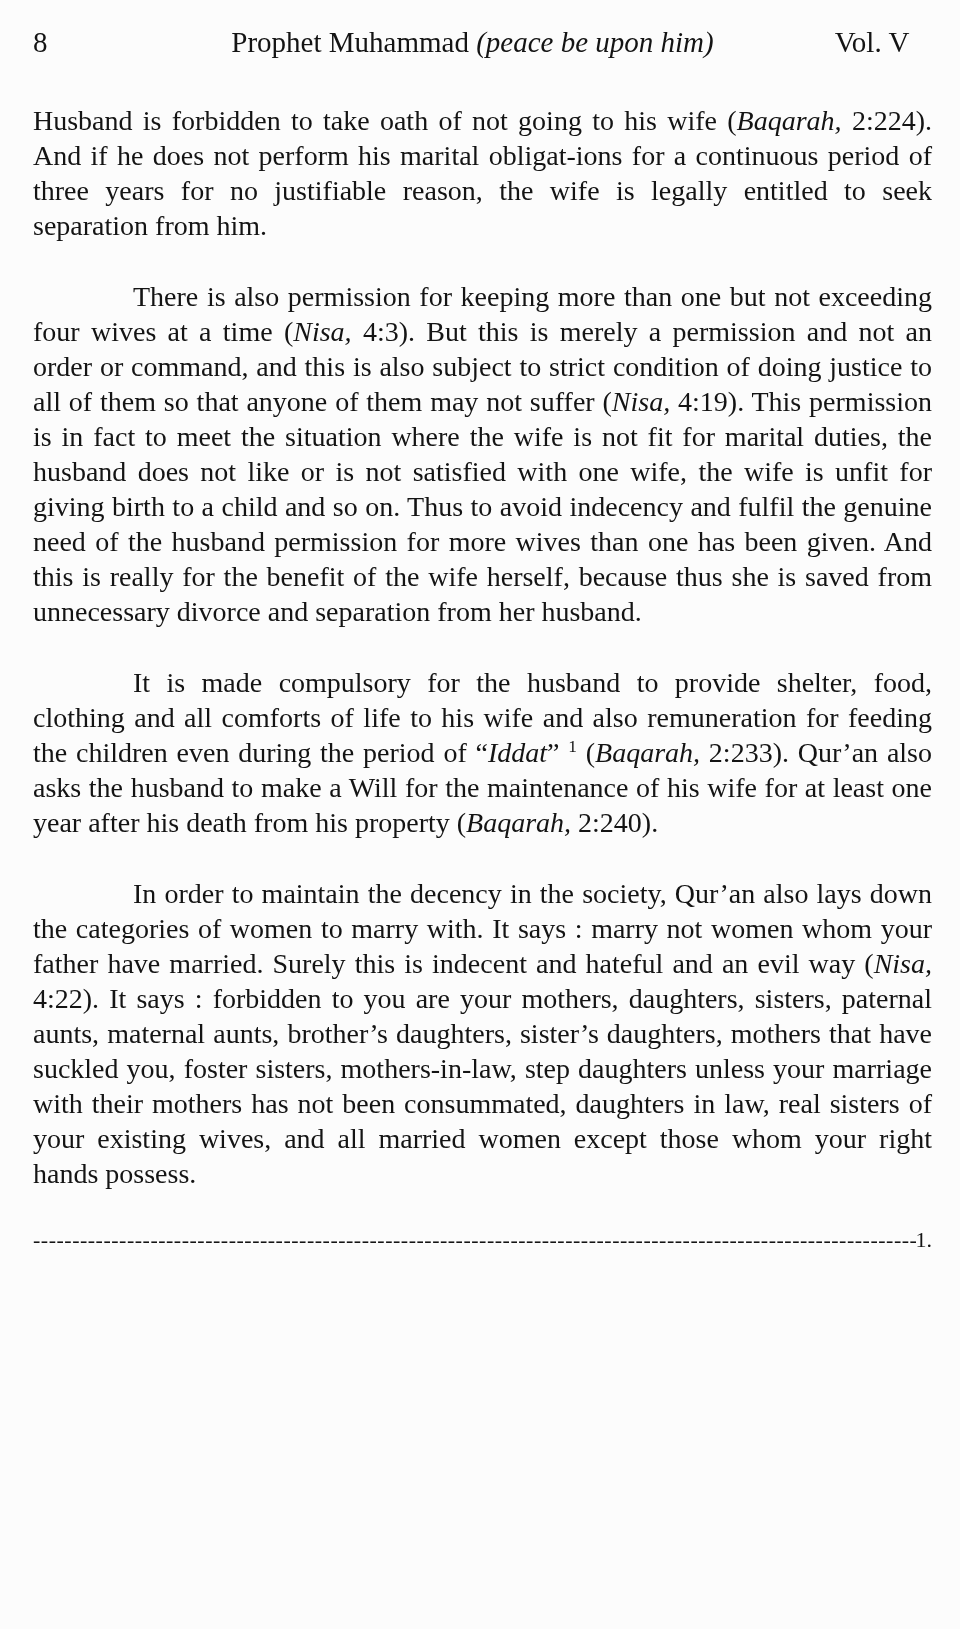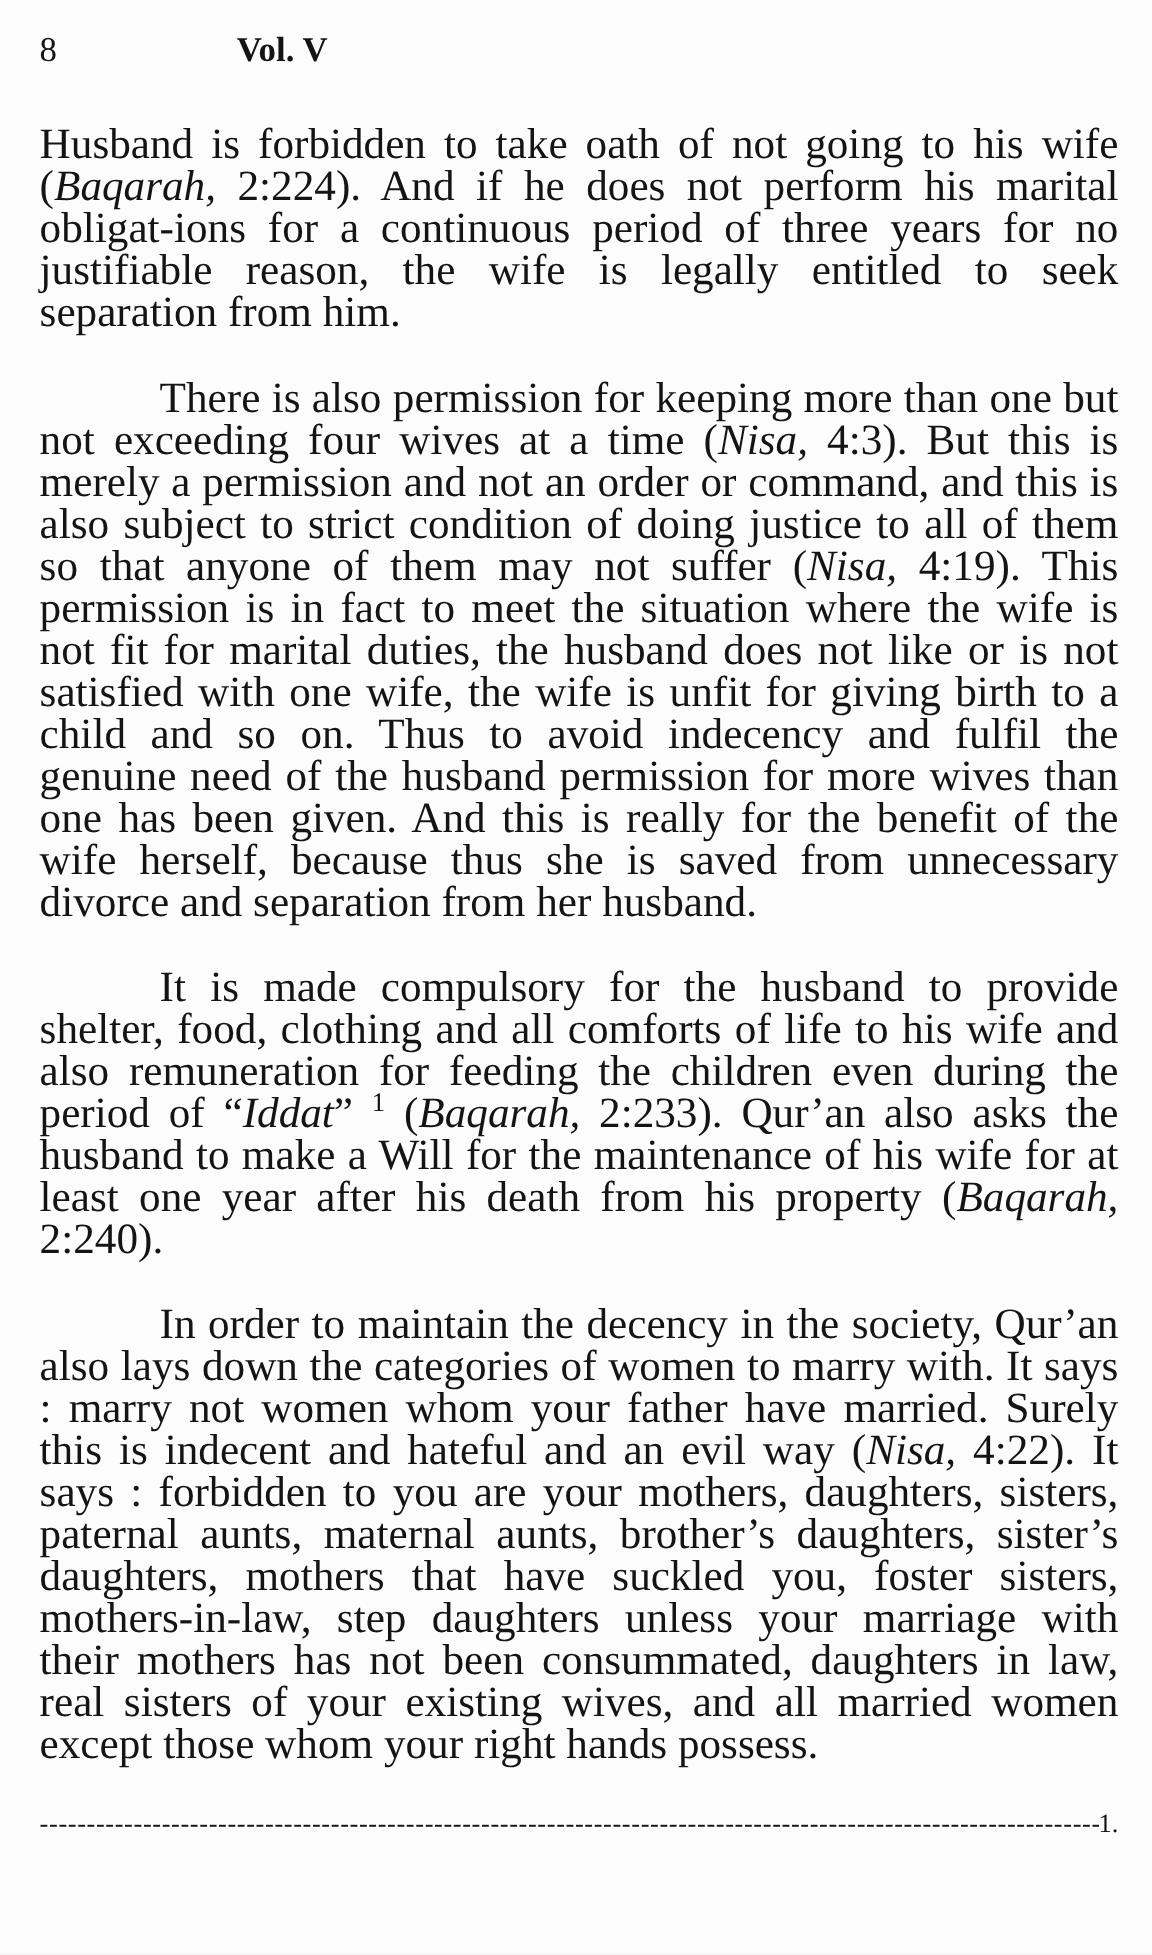--- a/index.html
+++ b/index.html
@@ -30,26 +30,25 @@
     flex: 0 0 auto;
   }
   .running-title {
     flex: 1 1 auto;
     text-align: center;
     white-space: nowrap;
   }
   .volume {
     flex: 0 0 auto;
     width: 120px;
-    text-align: right;
+    text-align: center;
     padding-left: 10px;
-    font-weight: bold;
   }
   .body-text {
-    font-size: 36px;
+    font-size: 28px;
     line-height: 35px;
   }
   .para {
     margin: 0 0 36px 0;
     text-align: justify;
   }
   .para.indent {
     text-indent: 100px;
   }
   .para em {
@@ -86,20 +85,21 @@
     margin-top: 4px;
   }
 </style>
 </head>
 <body>
 
 <div class="page">
 
   <div class="page-header">
     <span class="page-number">8</span>
+    <span class="running-title"><span>Prophet Muhammad </span><em>(peace be upon him)</em></span>
     <span class="volume">Vol. V</span>
   </div>
 
   <div class="body-text">
       <p class="para"><span>Husband is forbidden to take oath of not going to his wife (</span><em>Baqarah,</em><span> 2:224). And if he does not perform his marital obligat-ions for a continuous period of three years for no justifiable reason, the wife is legally entitled to seek separation from him.</span></p>
       <p class="para indent"><span>There is also permission for keeping more than one but not exceeding four wives at a time (</span><em>Nisa,</em><span> 4:3). But this is merely a permission and not an order or command, and this is also subject to strict condition of doing justice to all of them so that anyone of them may not suffer (</span><em>Nisa,</em><span> 4:19). This permission is in fact to meet the situation where the wife is not fit for marital duties, the husband does not like or is not satisfied with one wife, the wife is unfit for giving birth to a child and so on. Thus to avoid indecency and fulfil the genuine need of the husband permission for more wives than one has been given. And this is really for the benefit of the wife herself, because thus she is saved from unnecessary divorce and separation from her husband.</span></p>
       <p class="para indent"><span>It is made compulsory for the husband to provide shelter, food, clothing and all comforts of life to his wife and also remuneration for feeding the children even during the period of “</span><em>Iddat</em><span>” </span><sup>1</sup><span> (</span><em>Baqarah,</em><span> 2:233). Qur’an also asks the husband to make a Will for the maintenance of his wife for at least one year after his death from his property (</span><em>Baqarah,</em><span> 2:240).</span></p>
       <p class="para indent"><span>In order to maintain the decency in the society, Qur’an also lays down the categories of women to marry with. It says : marry not women whom your father have married. Surely this is indecent and hateful and an evil way (</span><em>Nisa,</em><span> 4:22). It says : forbidden to you are your mothers, daughters, sisters, paternal aunts, maternal aunts, brother’s daughters, sister’s daughters, mothers that have suckled you, foster sisters, mothers-in-law, step daughters unless your marriage with their mothers has not been consummated, daughters in law, real sisters of your existing wives, and all married women except those whom your right hands possess.</span></p>
     </div>
 

